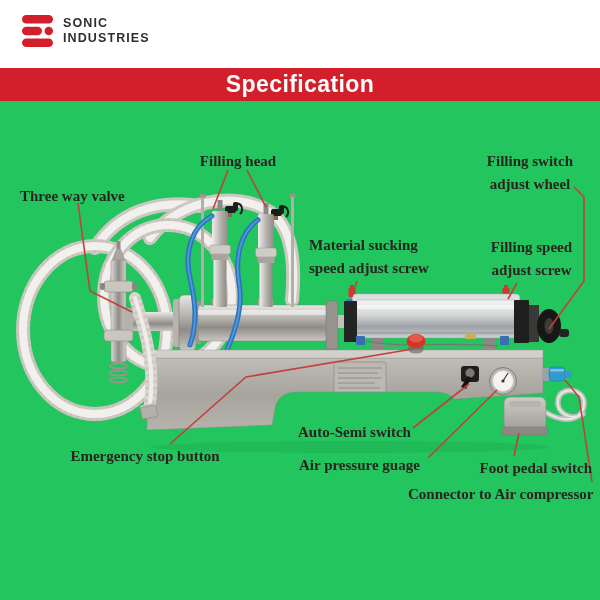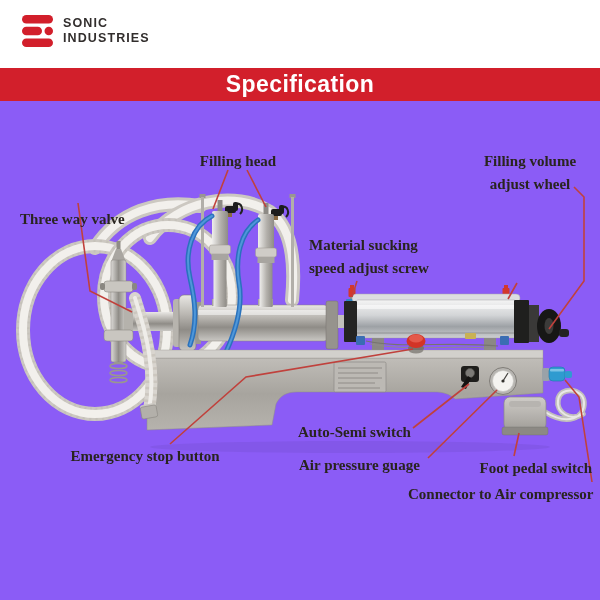--- a/index.html
+++ b/index.html
@@ -1,33 +1,33 @@
 <!DOCTYPE html>
 <html style="--accent: #d21f2b; --line: #c0413c; --ink: #29241f;"><head>
 <meta charset="utf-8">
 <style>
   html,body{margin:0;padding:0;background:#ffffff;}
-  .page{position:relative;width:600px;height:600px;background:#8b5cf6;overflow:hidden;
+  .page{position:relative;width:600px;height:600px;background:#22c55e;overflow:hidden;
         font-family:"Liberation Sans",sans-serif;}
   
   .header{position:absolute;left:0;top:0;width:600px;height:68px;background:#fff;}
   .logo{position:absolute;left:22px;top:14px;display:flex;align-items:center;gap:9px;}
   .logo svg{display:block;}
   .brand{display:flex;flex-direction:column;justify-content:center;line-height:15px;}
   .brand span{font-size:12.5px;font-weight:700;letter-spacing:1.1px;color:#322e2d;}
   
   .banner{position:absolute;left:0;top:68px;width:600px;height:33px;
           background:var(--accent,#d21f2b);display:flex;align-items:center;justify-content:center;}
   .banner span{color:#fff;font-weight:700;font-size:23px;letter-spacing:.4px;}
   
   .diagram{position:absolute;left:0;top:101px;width:600px;height:363px;}
   .diagram > svg{position:absolute;left:0;top:0;}
   .lbl{position:absolute;font:600 15px/23px "Liberation Serif",serif;color:var(--ink,#29241f);}
   .lbl-filling-head{left:180px;top:49px;width:116px;text-align:center;}
-  .lbl-three-way-valve{left:20px;top:84px;width:142px;margin-top:23px;}
+  .lbl-three-way-valve{left:20px;top:84px;width:142px;}
   .lbl-filling-volume{left:474px;top:49px;width:112px;text-align:center;}
   .lbl-material{left:309px;top:133px;width:134px;}
   .lbl-filling-speed{left:483px;top:135px;width:97px;text-align:center;}
   .lbl-emergency{left:50px;top:344px;width:190px;text-align:center;}
   .lbl-auto-semi{left:298px;top:320px;width:150px;font-family:Liberation Serif, serif;}
   .lbl-air-pressure{left:299px;top:353px;width:160px;}
   .lbl-foot-pedal{left:442px;top:356px;width:150px;text-align:right;}
   .lbl-connector{left:408px;top:382px;width:200px;}
   .callout{stroke:var(--line,#c0413c);stroke-width:1.6;fill:none;}
 </style>
@@ -277,21 +277,22 @@
         <path class="callout" d="M170,444 L246,377 L413,349"></path>
         <path class="callout" d="M413,428 L469,384"></path>
         <path class="callout" d="M428,458 L497,390"></path>
         <path class="callout" d="M519,433 L514,456"></path>
         <path class="callout" d="M565,380 L579,397 L592,482"></path>
       </g>
     </svg>
 
     <div class="lbl lbl-filling-head">Filling head</div>
     <div class="lbl lbl-three-way-valve">Three way valve</div>
-    <div class="lbl lbl-filling-volume">Filling volume adjust wheel</div>
+    <div class="lbl lbl-filling-volume">Filling switch adjust wheel</div>
     <div class="lbl lbl-material">Material sucking speed adjust screw</div>
+    <div class="lbl lbl-filling-speed">Filling speed adjust screw</div>
     <div class="lbl lbl-emergency">Emergency stop button</div>
     <div class="lbl lbl-auto-semi">Auto-Semi switch</div>
     <div class="lbl lbl-air-pressure">Air pressure guage</div>
     <div class="lbl lbl-foot-pedal">Foot pedal switch</div>
     <div class="lbl lbl-connector">Connector to Air compressor</div>
   </div>
 </div>
 
 </body></html>

